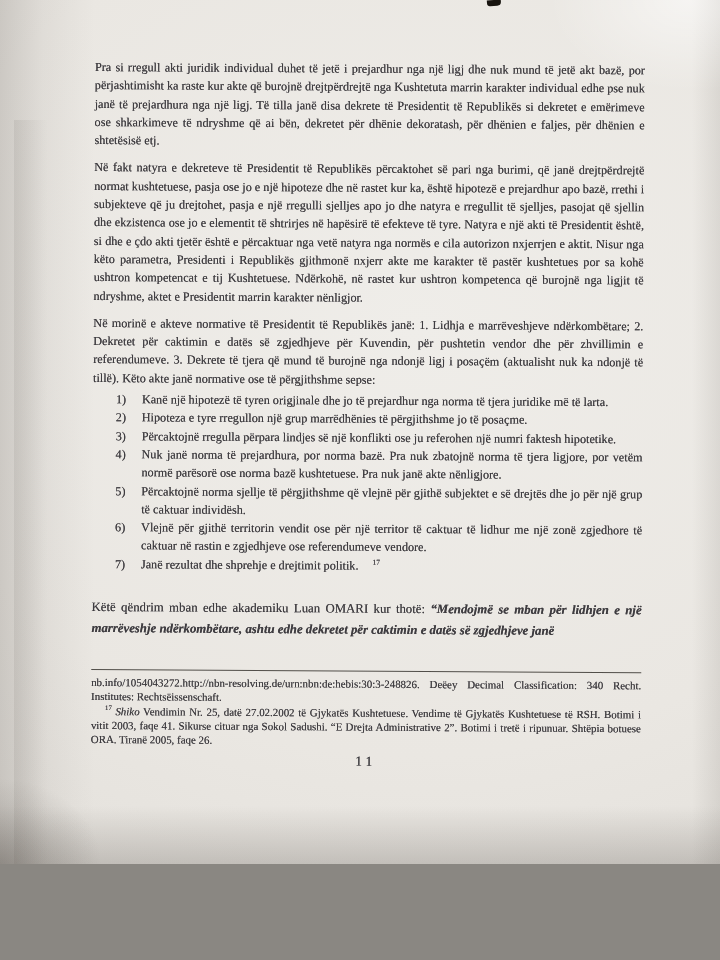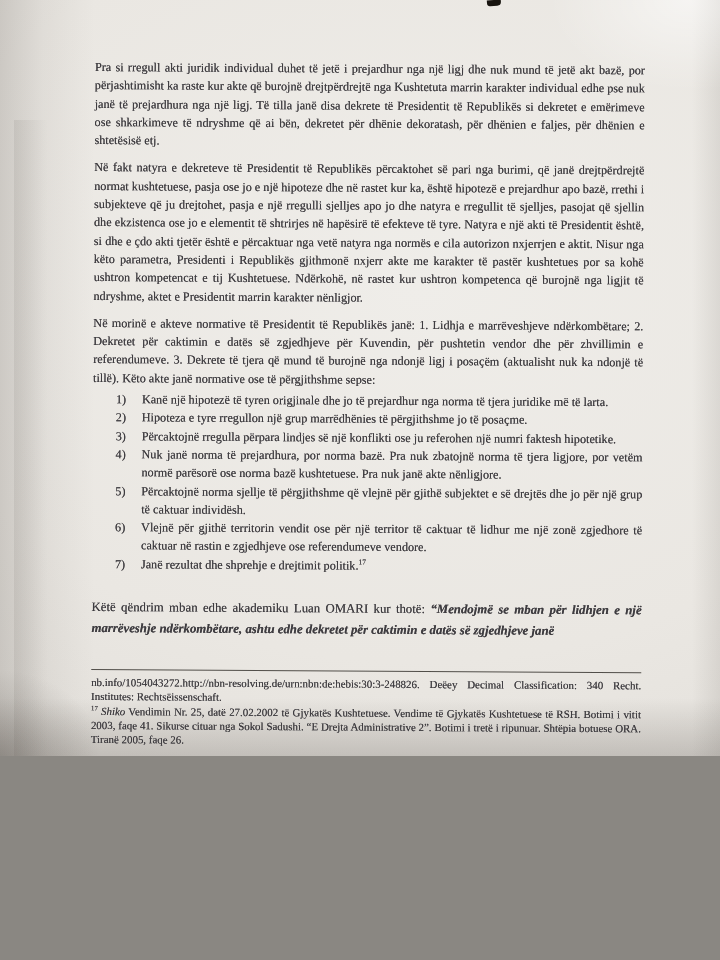--- a/index.html
+++ b/index.html
@@ -1,18 +1,18 @@
 <!DOCTYPE html>
 <html><head>
 <meta charset="utf-8">
 <title>Scanned document page</title>
 <style>
   html,body{margin:0;padding:0;background:#8a8782;}
   .photo{
-    position:relative;width:720px;height:756px;overflow:hidden;
+    position:relative;width:720px;height:864px;overflow:hidden;
     background:radial-gradient(130% 90% at 58% 38%, #efede9 0%, #eae7e2 55%, #e3e0db 85%, #dbd7d2 100%);
     font-family:"Liberation Serif","DejaVu Serif",serif;
     color:#3e3c40;
   }
   .shade{position:absolute;pointer-events:none;}
   .shade.left{top:0;bottom:0;left:0;width:95px;
     background:linear-gradient(to right, rgba(84,78,72,0.20), rgba(84,78,72,0.07) 45%, rgba(84,78,72,0.0));}
   .shade.leftband{top:120px;bottom:0;left:14px;width:34px;
     background:linear-gradient(to right, rgba(84,78,72,0.10), rgba(84,78,72,0.0));}
   .shade.bottom{left:0;right:0;bottom:0;height:58px;
@@ -30,21 +30,21 @@
     font-size:12.2px;line-height:18.3px;text-align:justify;
     transform:rotate(0.35deg);transform-origin:0 0;
     text-shadow:0 0 0.5px rgba(62,60,64,0.85);
   }
   p.body{margin:0 0 9px 0;}
   p.body.tight{margin-bottom:3px;}
   .nlist{margin:0;}
   .item{display:flex;}
   .item .num{flex:0 0 26px;padding-left:23px;box-sizing:content-box;}
   .item .itext{flex:1;text-align:justify;}
-  sup{font-size:0.62em;vertical-align:super;line-height:0;}
+  sup{font-size:0.62em;vertical-align:super;line-height:0;margin-left:14px;}
   .quote{margin:24px 0 0 0;font-size:12.8px;line-height:21px;}
   .quote .qtext{font-weight:bold;font-style:italic;}
   .fnsep{margin-top:30px;border-top:1.2px solid #514e49;width:100%;height:0;}
   .footnotes{margin-top:5px;font-size:10.9px;line-height:14.3px;text-align:justify;}
   .footnotes p{margin:0;}
   .footnotes i{margin-top:12px;}
   .pagenum{margin-top:4px;text-align:center;font-size:13.5px;letter-spacing:4px;}
 </style>
 </head>
 <body>

